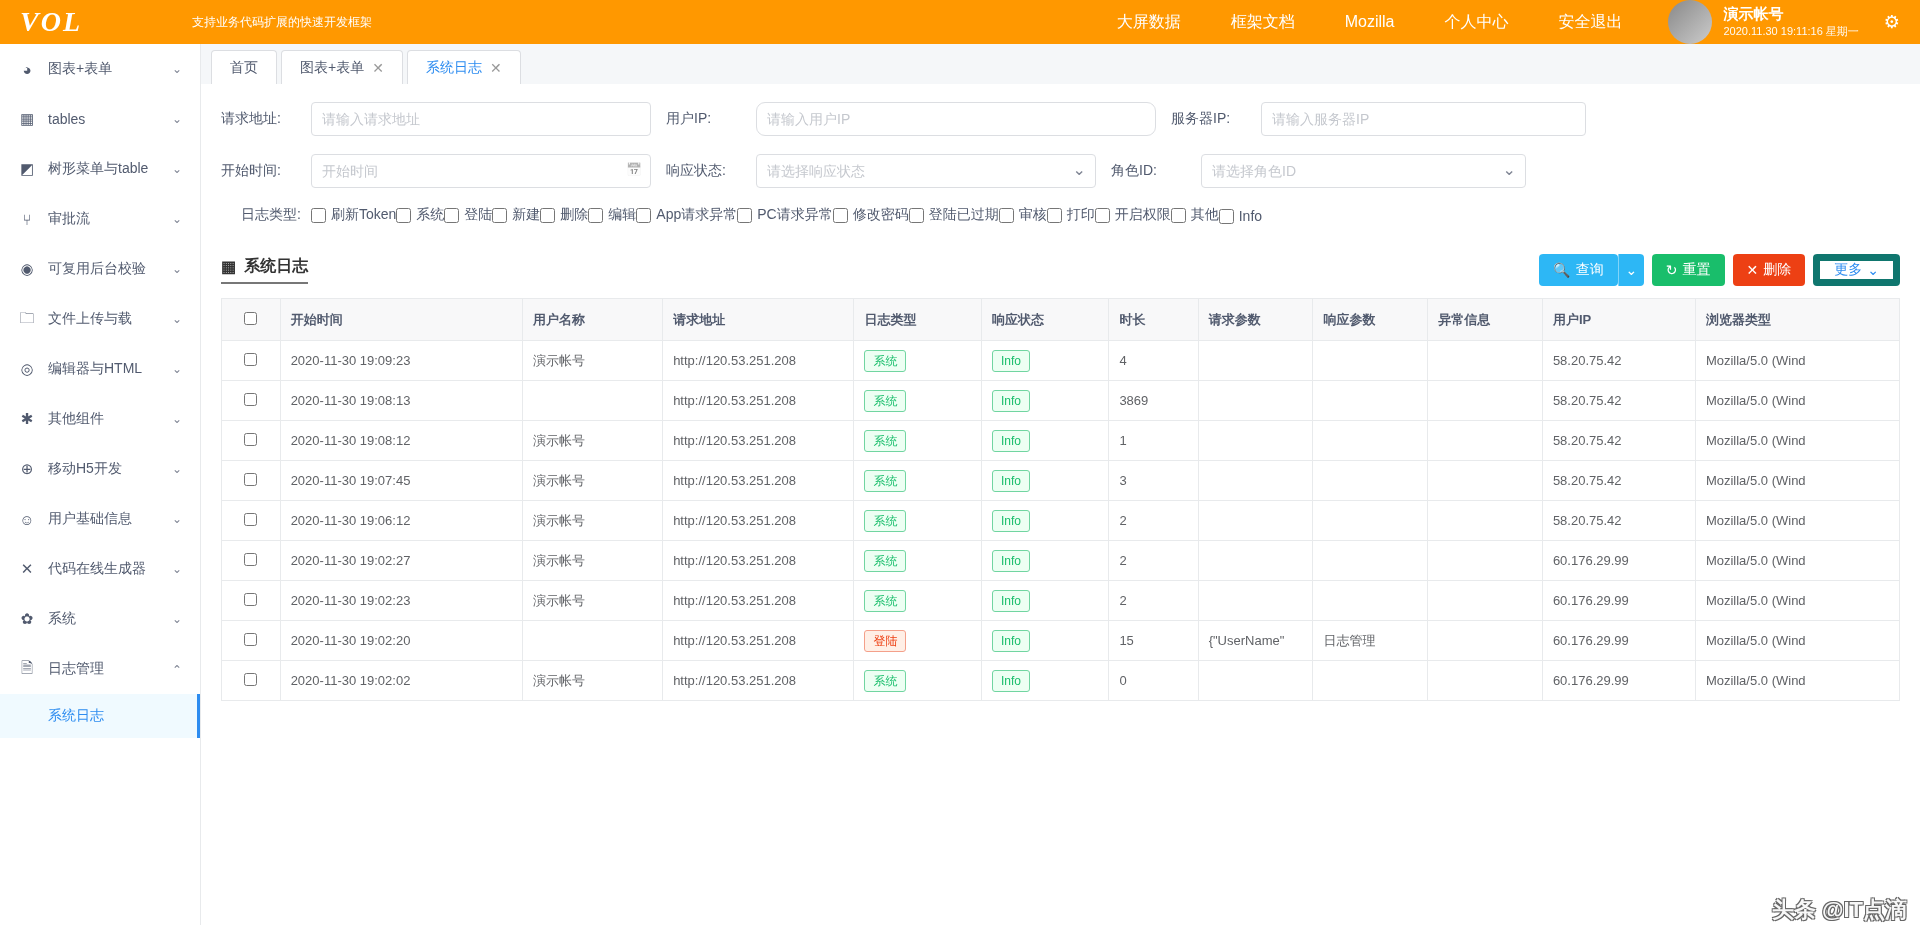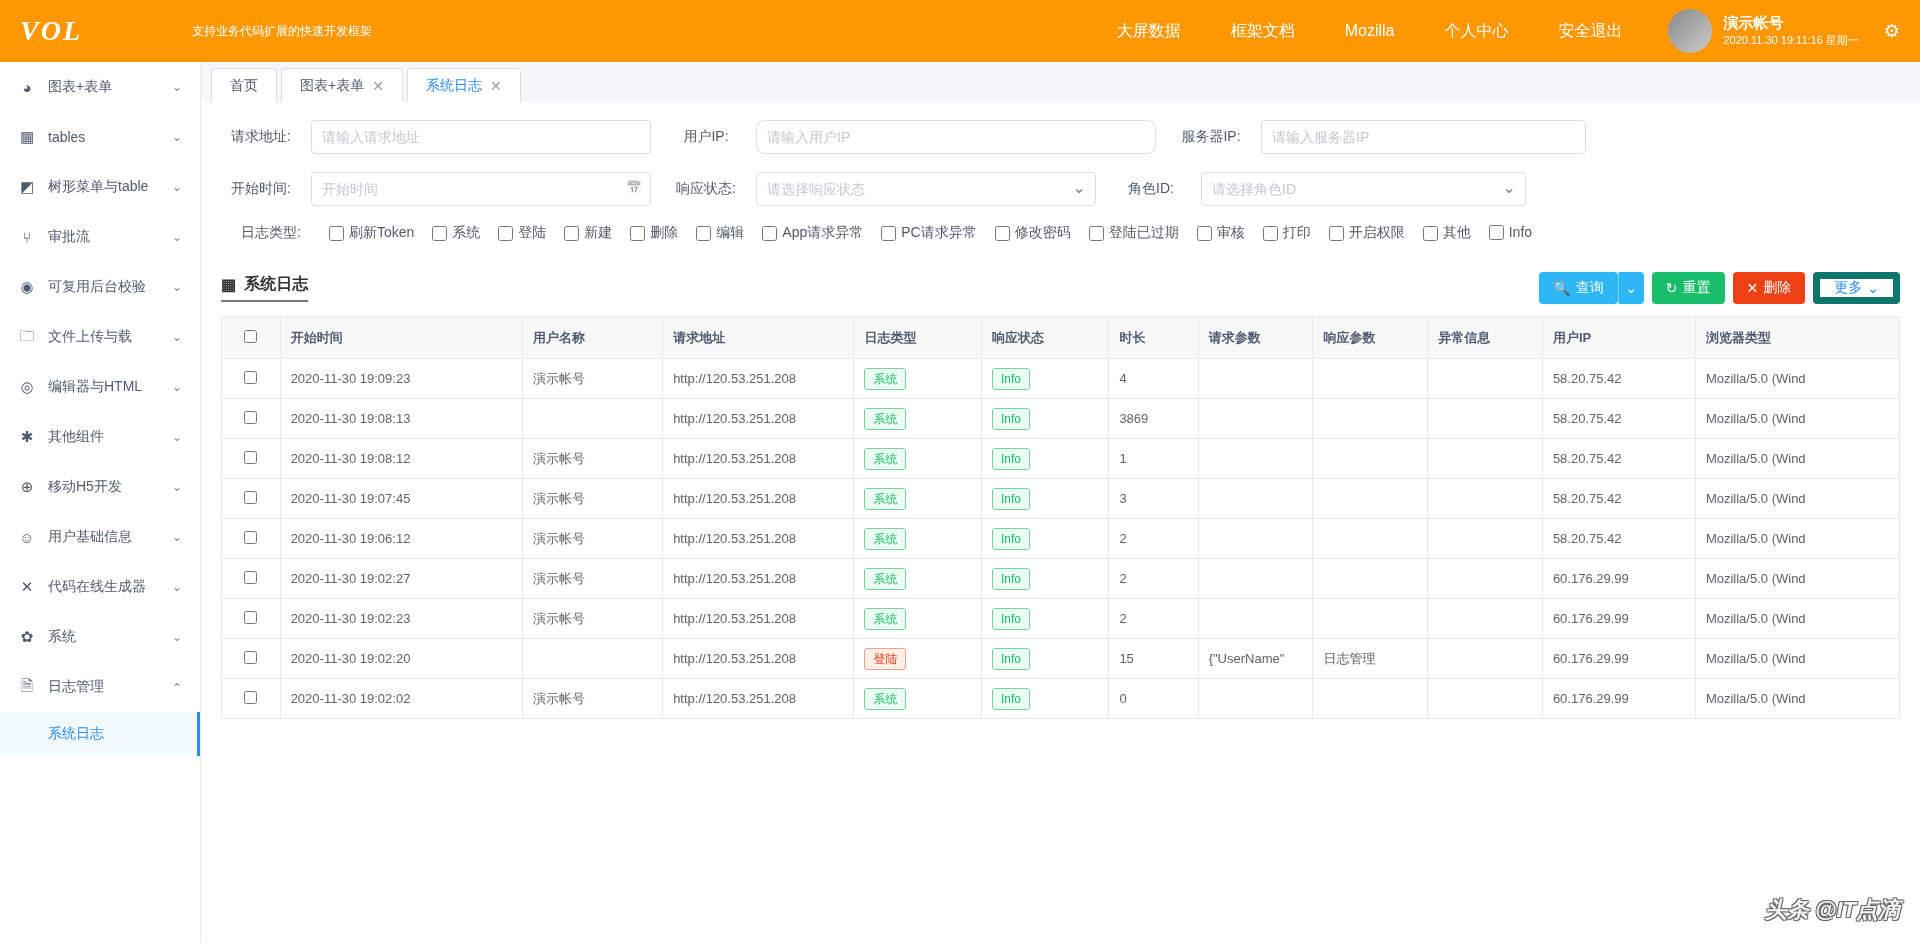--- a/index.html
+++ b/index.html
@@ -1,18 +1,18 @@
 <!DOCTYPE html>
 <html><head>
   <meta charset="utf-8">
   <style>
     * { margin: 0; padding: 0; box-sizing: border-box; }
     body { font-family: -apple-system, "Helvetica Neue", Arial, "PingFang SC", "Microsoft YaHei", sans-serif; font-size: 14px; color: #515a6e; background: #fff; }
     
-    .header { height: 62px; background: #ff9800; display: flex; align-items: center; padding: 0 20px; color: #fff; position: relative; }
+    .header { height: 44px; background: #ff9800; display: flex; align-items: center; padding: 0 20px; color: #fff; position: relative; }
     .logo { font-family: Georgia, serif; font-style: italic; font-size: 28px; font-weight: bold; letter-spacing: 2px; margin-right: 110px; }
     .tagline { font-size: 12px; }
     .nav-links { margin-left: auto; display: flex; gap: 50px; align-items: center; }
     .nav-links span { font-size: 16px; cursor: pointer; }
     .user-block { display: flex; align-items: center; margin-left: 45px; gap: 12px; }
     .avatar { width: 44px; height: 44px; border-radius: 50%; background: linear-gradient(135deg,#888,#ccc); }
     .user-info { display: flex; flex-direction: column; }
     .user-name { font-weight: bold; font-size: 15px; }
     .user-date { font-size: 11px; opacity: .95; }
     .gear { margin-left: 25px; font-size: 18px; cursor: pointer; }
@@ -31,29 +31,29 @@
     
     .tabs { height: 40px; background: #f5f7f9; display: flex; align-items: flex-end; padding-left: 10px; gap: 4px; }
     .tab { height: 34px; padding: 0 18px; background: #fff; border: 1px solid #dcdee2; border-bottom: none; border-radius: 4px 4px 0 0; display: flex; align-items: center; font-size: 14px; cursor: pointer; gap: 8px; color: #515a6e; }
     .tab.active { color: #2d8cf0; }
     .tab .close { font-size: 14px; color: #999; }
     
     .content { flex: 1; background: #fff; padding: 18px 20px 0; overflow: auto; }
     
     .filter-row { display: flex; align-items: center; margin-bottom: 18px; gap: 15px; }
     .filter-group { display: flex; align-items: center; }
-    .filter-label { width: 90px; text-align: center; padding-right: 10px; font-size: 14px; }
+    .filter-label { width: 90px; text-align: left; padding-right: 10px; font-size: 14px; }
     .filter-input { height: 34px; border: 1px solid #dcdee2; border-radius: 4px; padding: 0 10px; font-size: 14px; color: #515a6e; width: 340px; outline: none; }
     .filter-input::placeholder { color: #c5c8ce; }
     .filter-select { position: relative; }
     .filter-select::after { content: "⌄"; position: absolute; right: 10px; top: 6px; color: #808695; font-size: 16px; pointer-events: none; }
     .filter-date { position: relative; }
     .filter-date::after { content: "📅"; position: absolute; right: 8px; top: 8px; font-size: 13px; opacity: .5; pointer-events: none; filter: grayscale(1); }
     
-    .checkbox-row { display: flex; align-items: flex-start; flex-wrap: wrap; gap: 18px; margin-bottom: 30px; }
+    .checkbox-row { display: flex; align-items: flex-end; flex-wrap: wrap; margin-bottom: 30px; }
     .chk { display: flex; align-items: center; gap: 5px; cursor: pointer; font-size: 14px; }
     .chk input { width: 15px; height: 15px; accent-color: #2d8cf0; cursor: pointer; }
     
     .section-head { display: flex; align-items: center; margin-bottom: 12px; }
     .section-title { font-size: 16px; font-weight: bold; color: #333; display: flex; align-items: center; gap: 10px; border-bottom: 2px solid #777; padding-bottom: 5px; }
     .section-title .grid-icon { letter-spacing: -2px; }
     .btn-group { margin-left: auto; display: flex; gap: 8px; }
     .btn { height: 32px; padding: 0 14px; border-radius: 4px; border: none; font-size: 14px; cursor: pointer; display: inline-flex; align-items: center; gap: 5px; color: #fff; }
     .btn-search { background: #2db7f5; }
     .btn-drop { background: #2db7f5; width: 26px; padding: 0; justify-content: center; border-left: 1px solid rgba(255,255,255,.4); margin-left: -8px; border-radius: 0 4px 4px 0; }
@@ -64,21 +64,21 @@
     table { width: 100%; border-collapse: collapse; border: 1px solid #e8eaec; table-layout: fixed; }
     th, td { border: 1px solid #e8eaec; padding: 0 10px; height: 40px; text-align: left; font-size: 13px; white-space: nowrap; overflow: hidden; text-overflow: ellipsis; }
     th { background: #f8f8f9; font-weight: bold; color: #515a6e; height: 42px; }
     td { color: #606266; }
     .col-chk { width: 46px; text-align: center; }
     .tag { display: inline-block; padding: 0 8px; height: 22px; line-height: 20px; border-radius: 3px; font-size: 12px; border: 1px solid; }
     .tag-sys { color: #19be6b; border-color: #71d5a1; background: #edfff3; }
     .tag-info { color: #19be6b; border-color: #71d5a1; background: #edfff3; }
     .tag-login { color: #ed4014; border-color: #f4a08a; background: #ffefe6; }
     
-    .watermark { position: fixed; right: 20px; bottom: 18px; font-size: 22px; color: rgba(255,255,255,.95); text-shadow: -1px -1px 0 #666, 1px -1px 0 #666, -1px 1px 0 #666, 1px 1px 0 #666; font-style: italic; pointer-events: none; font-weight: bold; }
+    .watermark { position: fixed; right: 13px; bottom: 18px; font-size: 22px; color: rgba(255,255,255,.95); text-shadow: -1px -1px 0 #666, 1px -1px 0 #666, -1px 1px 0 #666, 1px 1px 0 #666; pointer-events: none; font-weight: bold; }
   </style>
 </head>
 <body>
 
 <div class="header">
   <div class="logo">VOL</div>
   <div class="tagline">支持业务代码扩展的快速开发框架</div>
   <div class="nav-links" id="nav-links">
       <span>大屏数据</span>
       <span>框架文档</span>

